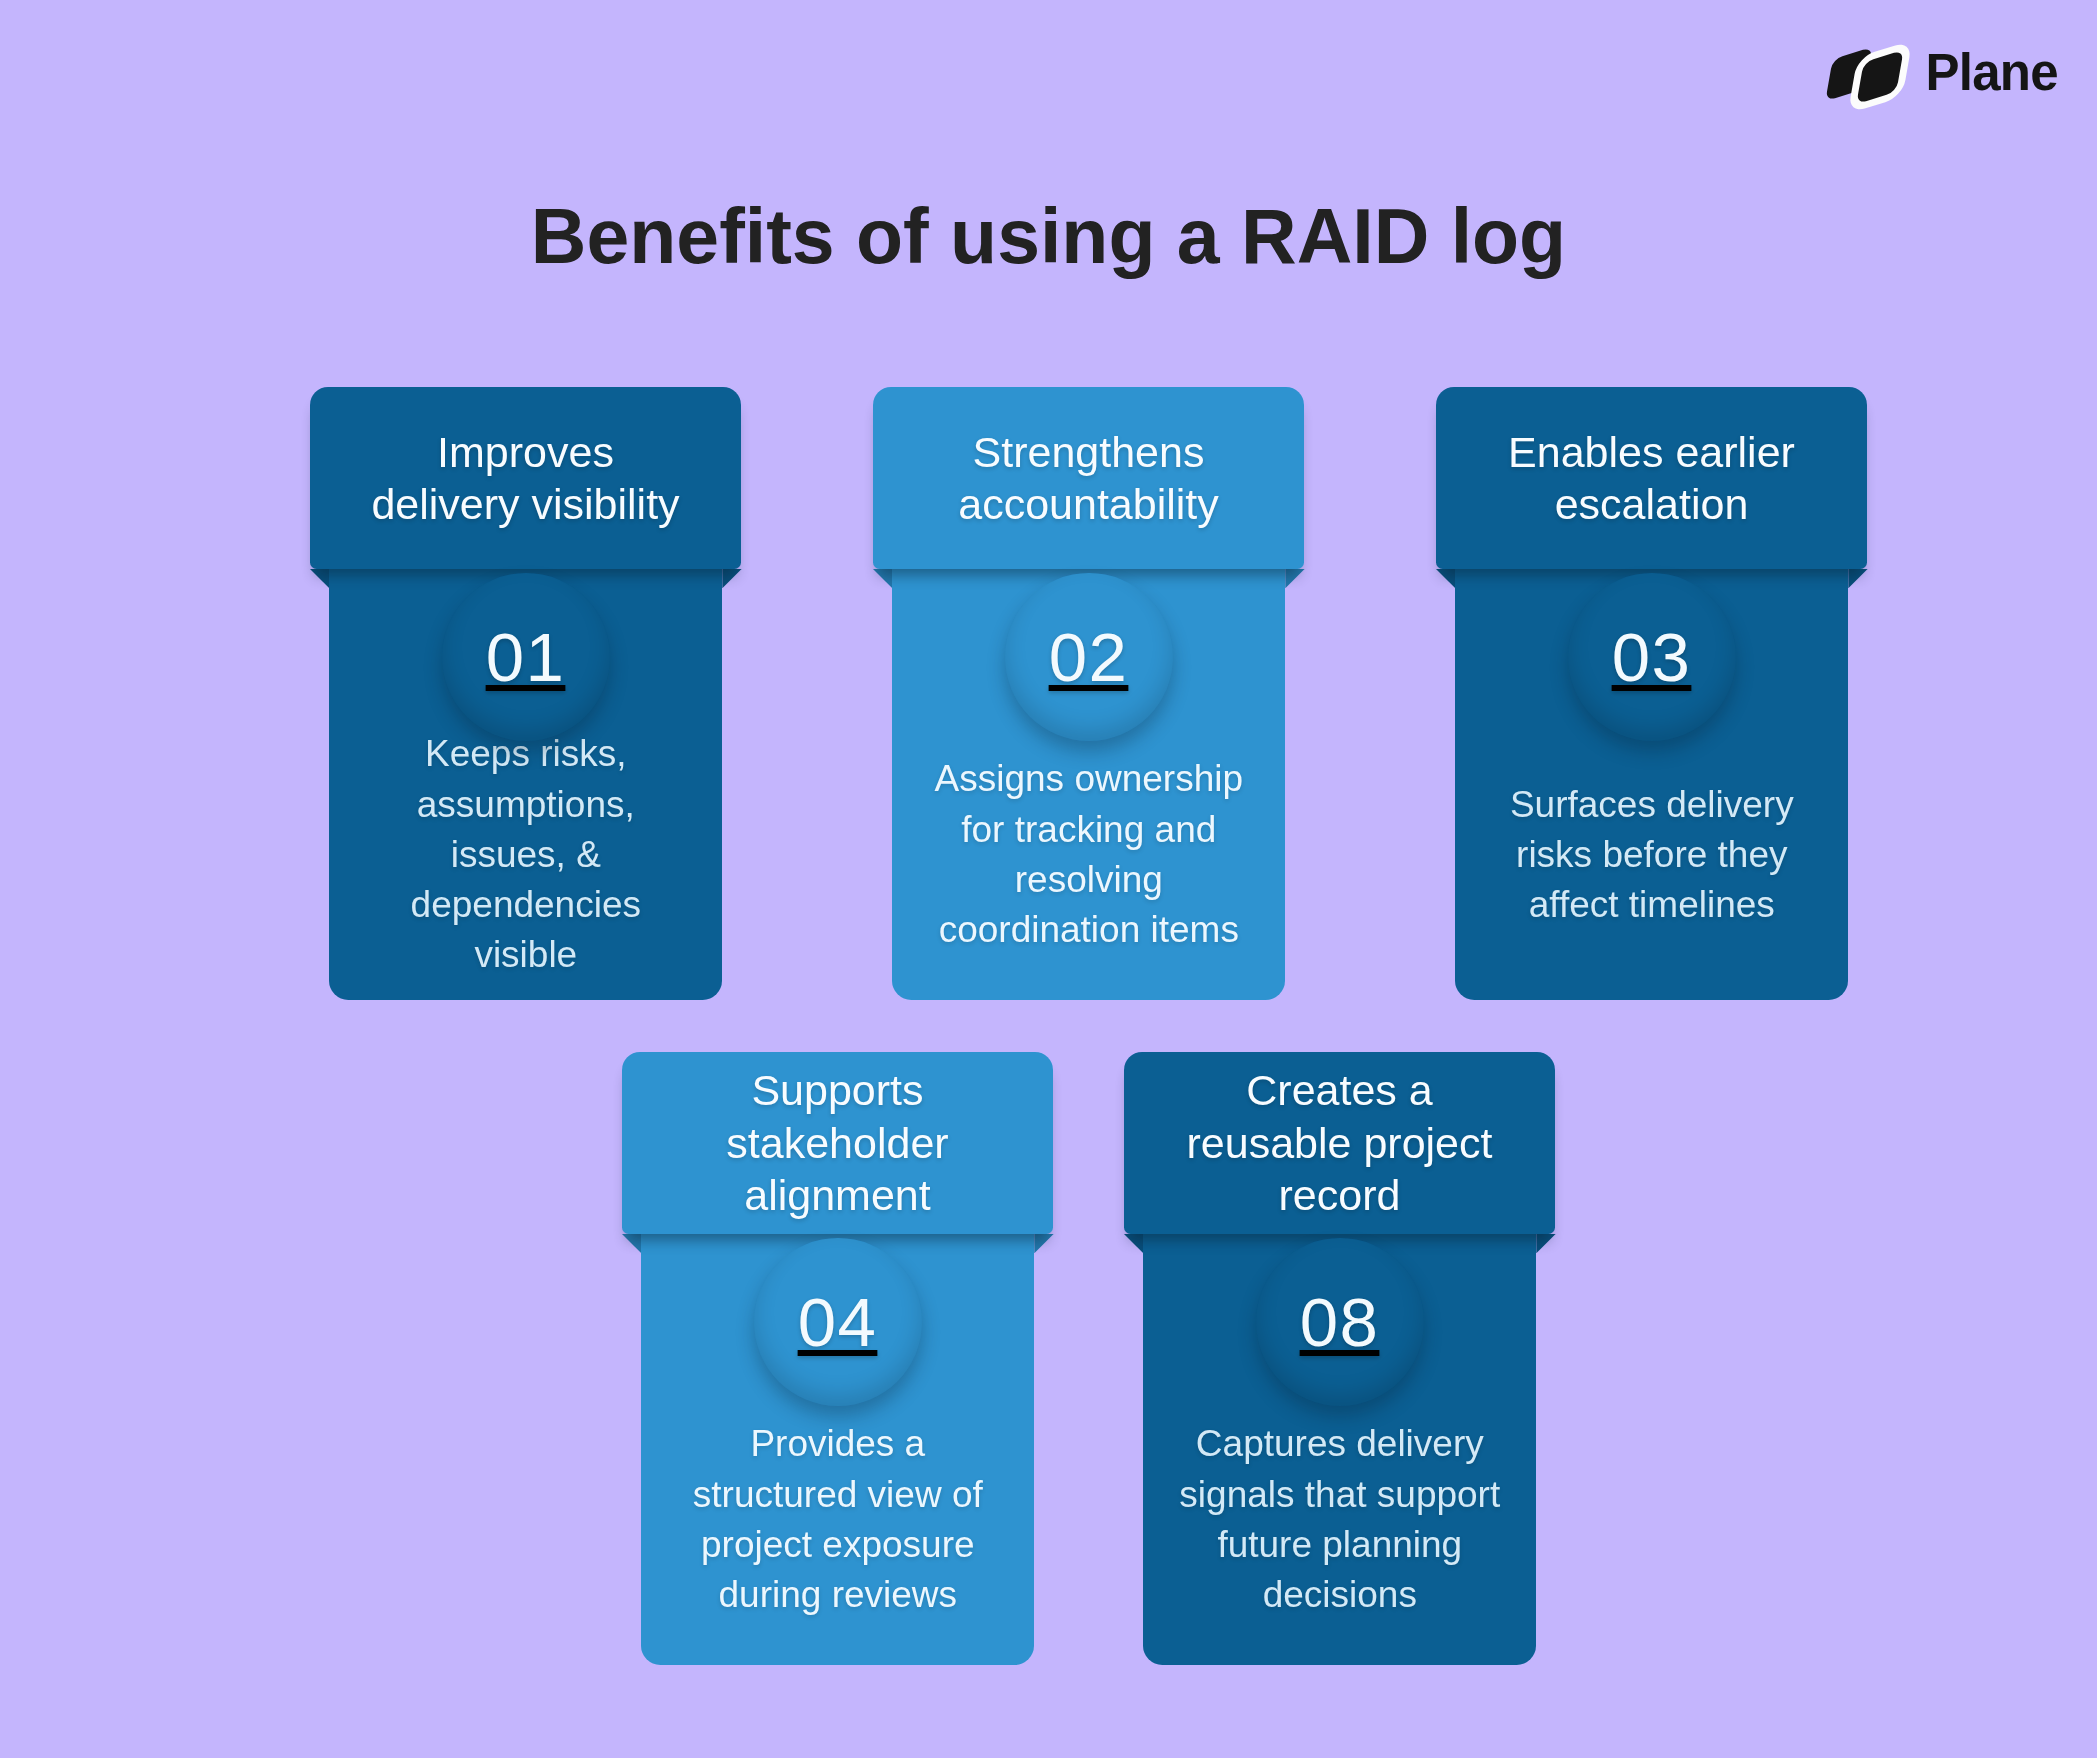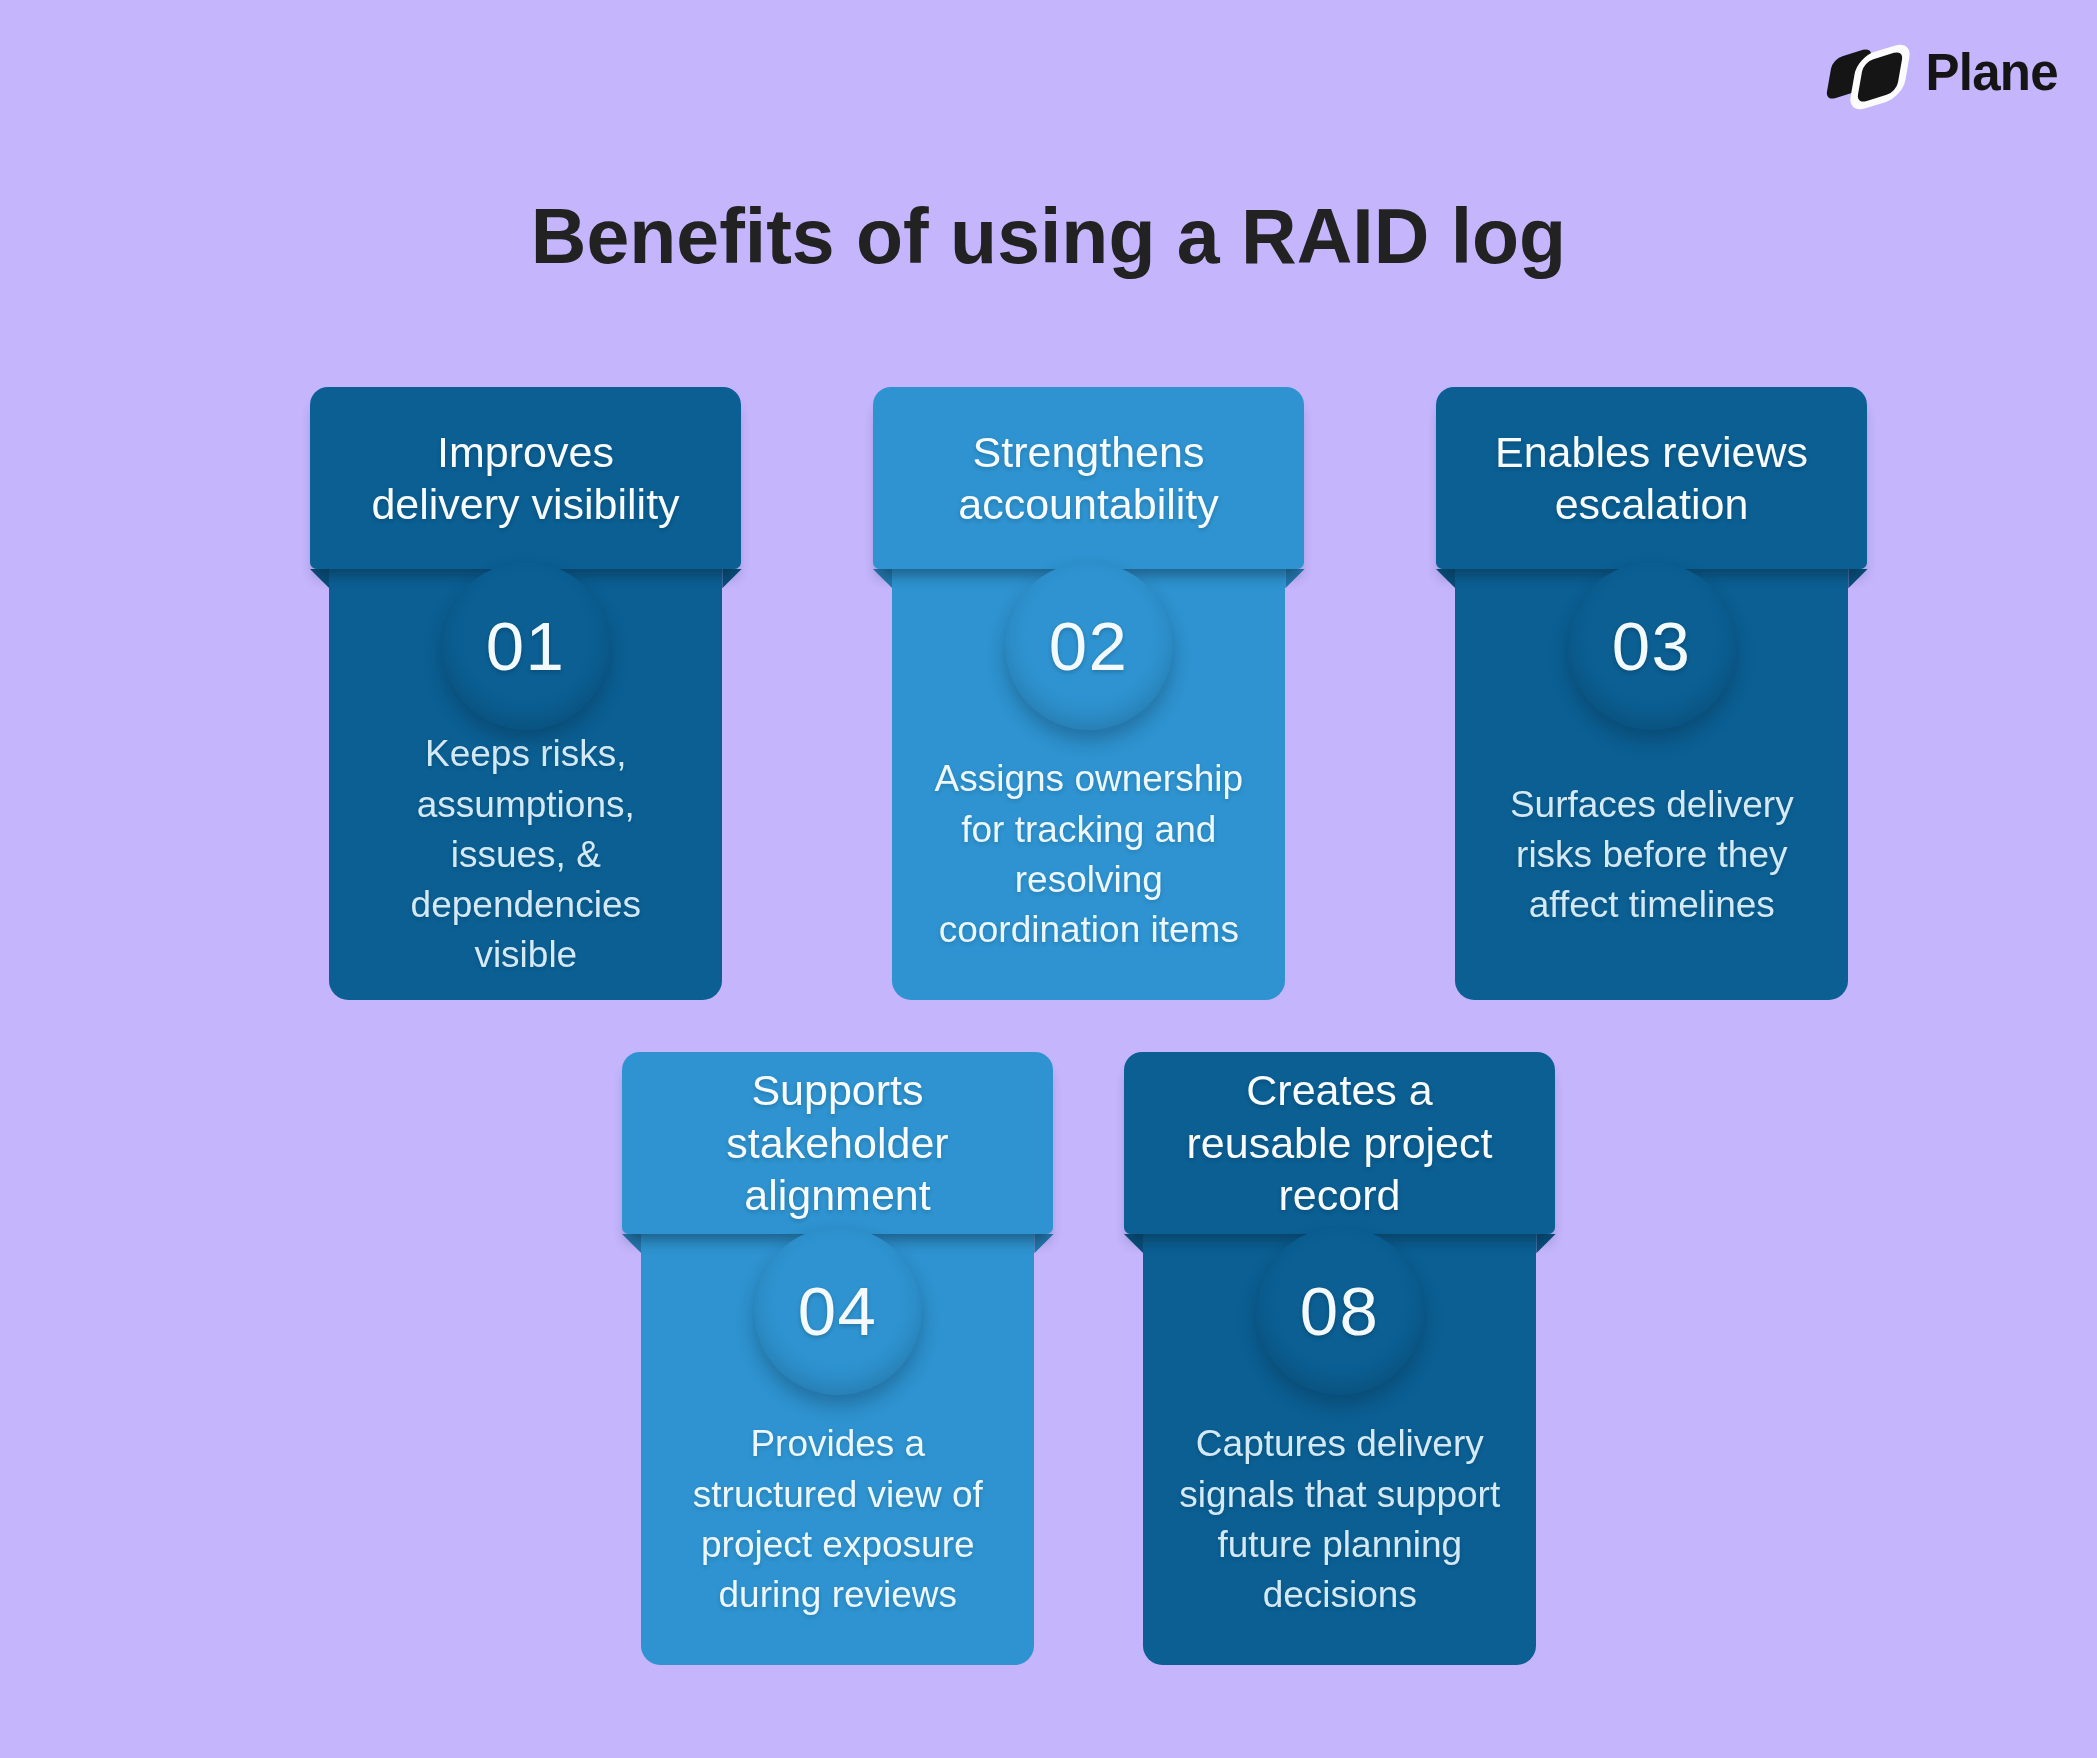--- a/index.html
+++ b/index.html
@@ -58,25 +58,26 @@
   }
   .card-body::before { left:-19.3px;  clip-path:polygon(0 0, 100% 0, 100% 100%); }
   .card-body::after  { right:-19.3px; clip-path:polygon(0 0, 100% 0, 0 100%); }
 
   .card-body-text {
     font-size:37px; line-height:1.36; white-space:pre-line;
     text-shadow:0 2.2px 4.5px rgba(0,0,0,0.15);
   }
 
   .card-circle {
-    position:absolute; z-index:3; top:175px; left:50%; transform:translateX(-50%);
+    position:absolute; z-index:3; top:186px; left:50%; transform:translateX(-50%);
     width:168px; height:168px; border-radius:50%;
     display:flex; align-items:center; justify-content:center;
     box-shadow:0 10.4px 18px rgba(8,30,46,0.28),
                inset 0 -10.4px 21px rgba(0,0,0,0.14);
+    text-decoration:underline;
   }
   .card-number {
     font-size:69px; color:#f3fafe; letter-spacing:1.5px;
     text-shadow:0 2.2px 4.5px rgba(0,0,0,0.2);
   }
 
   
   .card--dark .card-header, .card--dark .card-body, .card--dark .card-circle { background:#0b5f93; }
   .card--dark .card-body::before, .card--dark .card-body::after { background:#084e7b; }
   .card--dark .card-body-text { color:#d3e9f6; }
@@ -130,21 +131,21 @@
 resolving
 coordination items</div>
       </div>
       <div class="card-circle">
         <div class="card-number">02</div>
       </div>
     </div>
 
     <div class="card card--dark">
       <div class="card-header">
-        <div class="card-title">Enables reviews
+        <div class="card-title">Enables earlier
 escalation</div>
       </div>
       <div class="card-body">
         <div class="card-body-text">Surfaces delivery
 risks before they
 affect timelines</div>
       </div>
       <div class="card-circle">
         <div class="card-number">03</div>
       </div>

